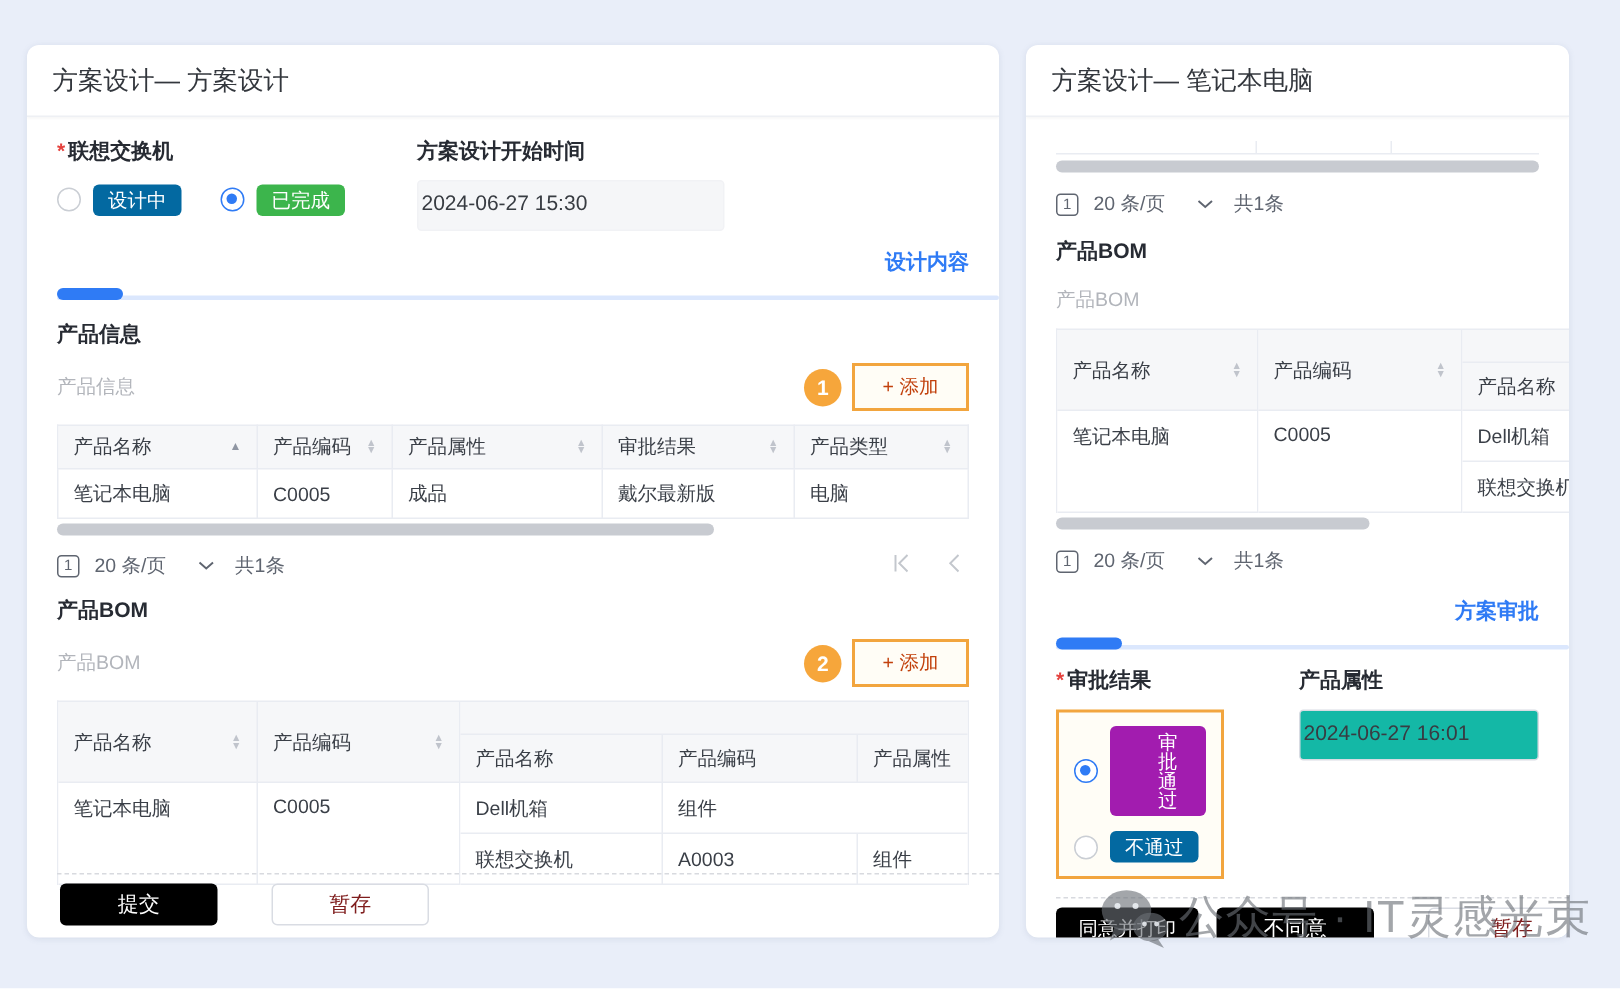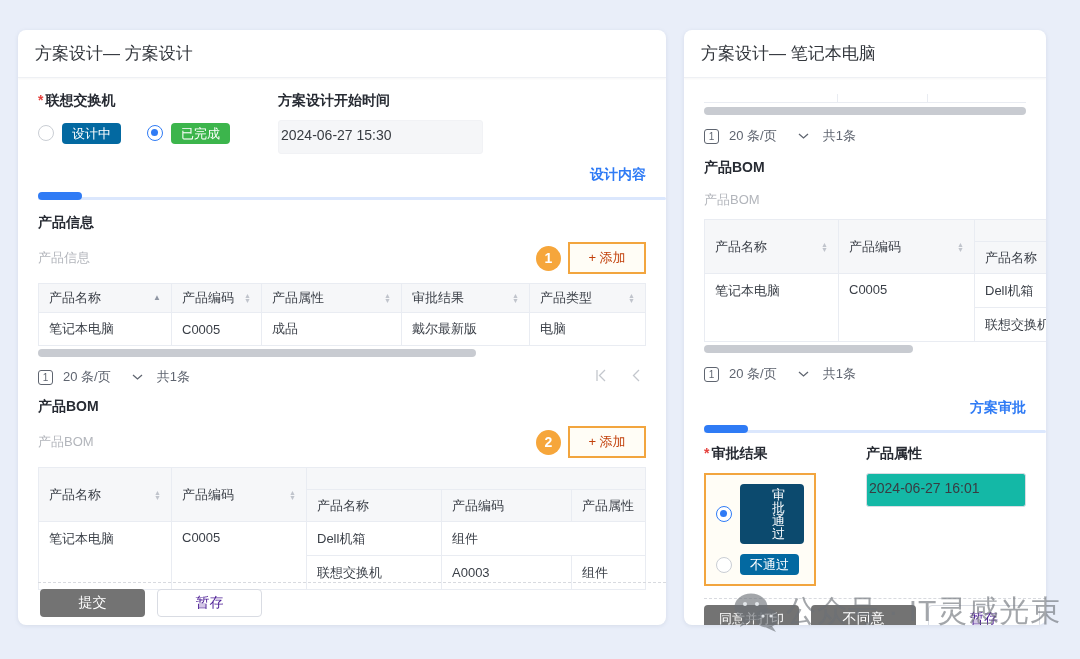--- a/index.html
+++ b/index.html
@@ -25,21 +25,21 @@
   .radio-row { display:flex; gap:26px; align-items:center; height:26px; }
   .radio-item { display:flex; align-items:center; gap:8px; cursor:pointer; }
   .radio { width:16px; height:16px; border-radius:50%; background:#fff;
            border:1px solid #caced4; position:relative; flex:0 0 auto; }
   .radio.checked { border:1.5px solid #2f7bf5; }
   .radio.checked::after { content:""; position:absolute; left:3px; top:3px;
            width:7px; height:7px; border-radius:50%; background:#2f7bf5; }
   .badge { color:#fff; font-size:13px; padding:4px 10px; border-radius:4px; line-height:1; }
   .badge-red   { background:#0369a1; }
   .badge-green { background:#3cb54c; }
-  .badge-teal  { background:#0c4a6e;padding-left:32px; }
+  .badge-teal  { background:#a21caf;padding-left:32px; }
   .input { height:34px; line-height:28px; padding:0 2px; font-size:14px;
            color:#383c42; border-radius:3px; }
   .input-gray  { width:205px; background:#f5f6f8; border:1px solid #f1f2f5; }
   .input-white { width:160px; background:#14b8a6;    border:1px solid #d9dce3; }
 
   
   .tab-block { margin:8px 0 14px;text-align:right; }
   .tab-label { color:#2f7bf5; font-weight:700; font-size:14px; margin-bottom:8px; }
   .tab-track { position:relative; height:8px; }
   .tab-line { position:absolute; left:0; right:-20px; bottom:0; height:3px;
@@ -98,22 +98,22 @@
                 padding:0 10px; display:flex; align-items:center; white-space:nowrap; overflow:hidden; }
   .irow.ihead > div { height:32px; background:#f6f7f9; }
   .irow.idata > div { height:34px; background:#fff; }
   .irow > div:last-child { border-right:none; flex:1 1 auto; }
 
   
   .dashed { position:absolute; left:20px; right:0; bottom:42px; border-top:1px dashed #d8dadf; }
   .footer { position:absolute; left:22px; bottom:8px; display:flex; gap:12px; }
   .btn { height:28px; border-radius:4px; font-size:14px; display:flex; align-items:center;
          justify-content:center; cursor:pointer; }
-  .btn-blue  { background:#737373; color:#fff; }
-  .btn-white { background:#fff; color:#4c1d95; border:1px solid #d9dce3; }
+  .btn-blue  { background:#000000; color:#fff; }
+  .btn-white { background:#fff; color:#7f1d1d; border:1px solid #d9dce3;margin-left:24px; }
   .w105 { width:105px; } .w95 { width:95px; } .w112 { width:112px; }
 
   
   .frag { position:relative; height:9px; border-bottom:1px solid #e9ecf2; margin-top:16px; }
   .frag .v { position:absolute; top:0; bottom:0; width:1px; background:#e9ecf2; }
   .appr-row { display:flex; margin-top:4px; }
   .appr-left { width:220px; }
   .appr-right { flex:1; }
   .appr-box { width:112px; border:2px solid #f2a53e; background:#fffdf6;
               padding:9px 10px; display:flex; flex-direction:column; gap:10px; margin-top:8px; }

